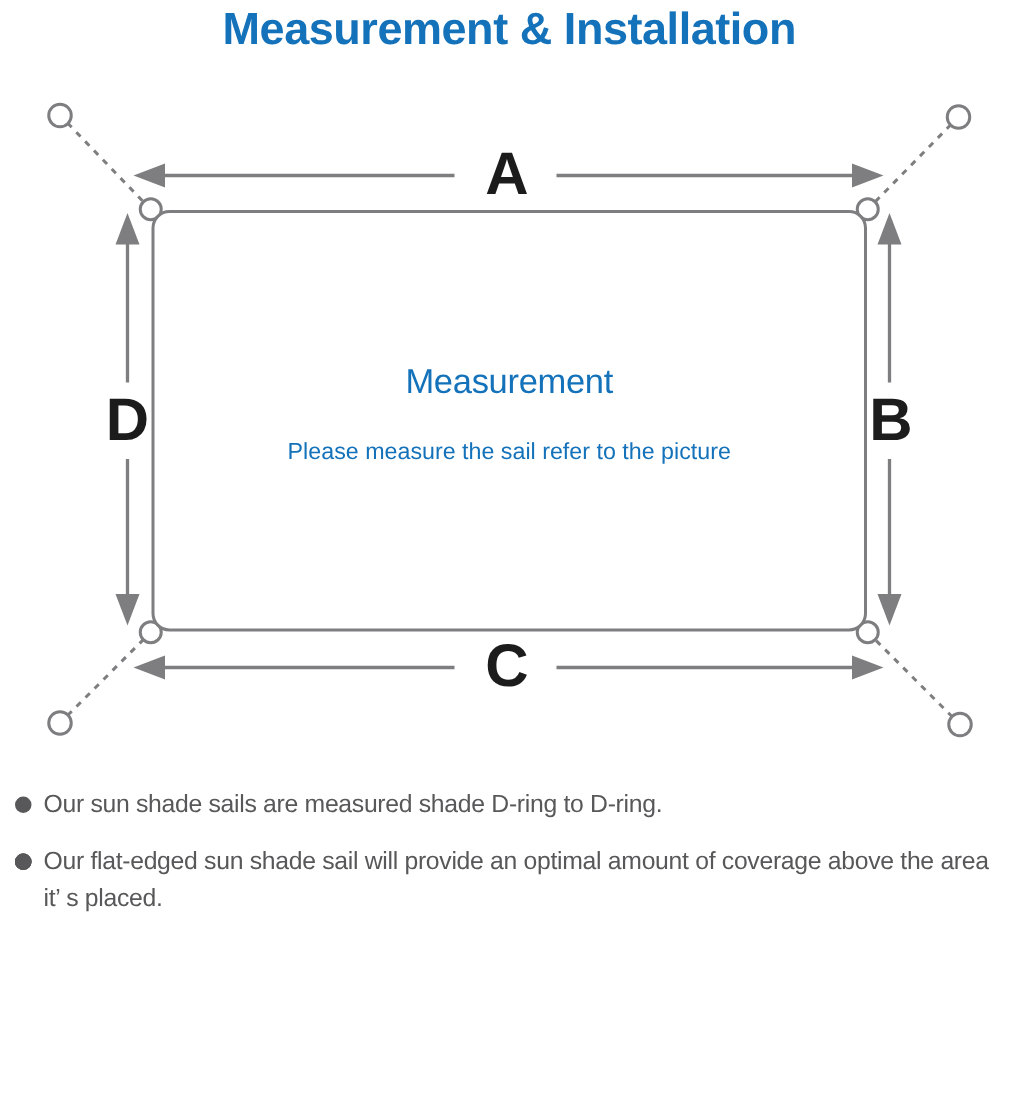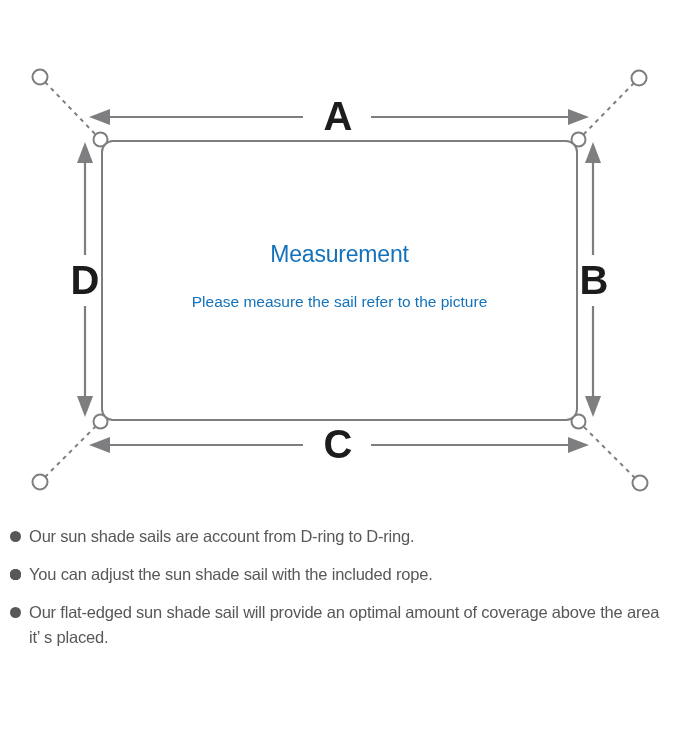--- a/index.html
+++ b/index.html
@@ -84,20 +84,21 @@
     width: 11px; height: 11px;
     border-radius: 50%;
     background: var(--text-gray, #58585a);
   }
 </style>
 </head>
 <body>
 
 <div class="page">
 
+  <h1 class="page-title">Measurement &amp; Installation</h1>
 
   <div class="diagram">
     <svg width="679" height="460" viewBox="0 0 679 460">
 
       <line class="shape-dashed" x1="45" y1="27" x2="97" y2="81"></line>
       <line class="shape-dashed" x1="634" y1="28" x2="582" y2="81"></line>
       <line class="shape-dashed" x1="45" y1="422" x2="97" y2="370"></line>
       <line class="shape-dashed" x1="635" y1="423" x2="582" y2="370"></line>
 
       <circle class="shape-white" cx="40" cy="22" r="7.5"></circle>
@@ -148,31 +149,30 @@
 
     <div class="center-text">
       <div class="center-heading">Measurement</div>
       <div class="center-sub">Please measure the sail refer to the picture</div>
     </div>
   </div>
 
   <ul class="notes">
     <li>
       <span class="dot"></span>
-      <span>Our sun shade sails are account from D-ring to D-ring.</span>
+      <span>Our sun shade sails are measured shade D-ring to D-ring.</span>
     </li>
     <li>
       <span class="dot"></span>
     </li>
     <li>
       <span class="dot"></span>
     </li>
     <li>
       <span class="dot"></span>
-      <span>You can adjust the sun shade sail with the included rope.</span>
     </li>
     <li>
       <span class="dot"></span>
       <span>Our flat-edged sun shade sail will provide an optimal amount of coverage above the area it’ s placed.</span>
     </li>
   </ul>
 
 </div>
 
 </body></html>

